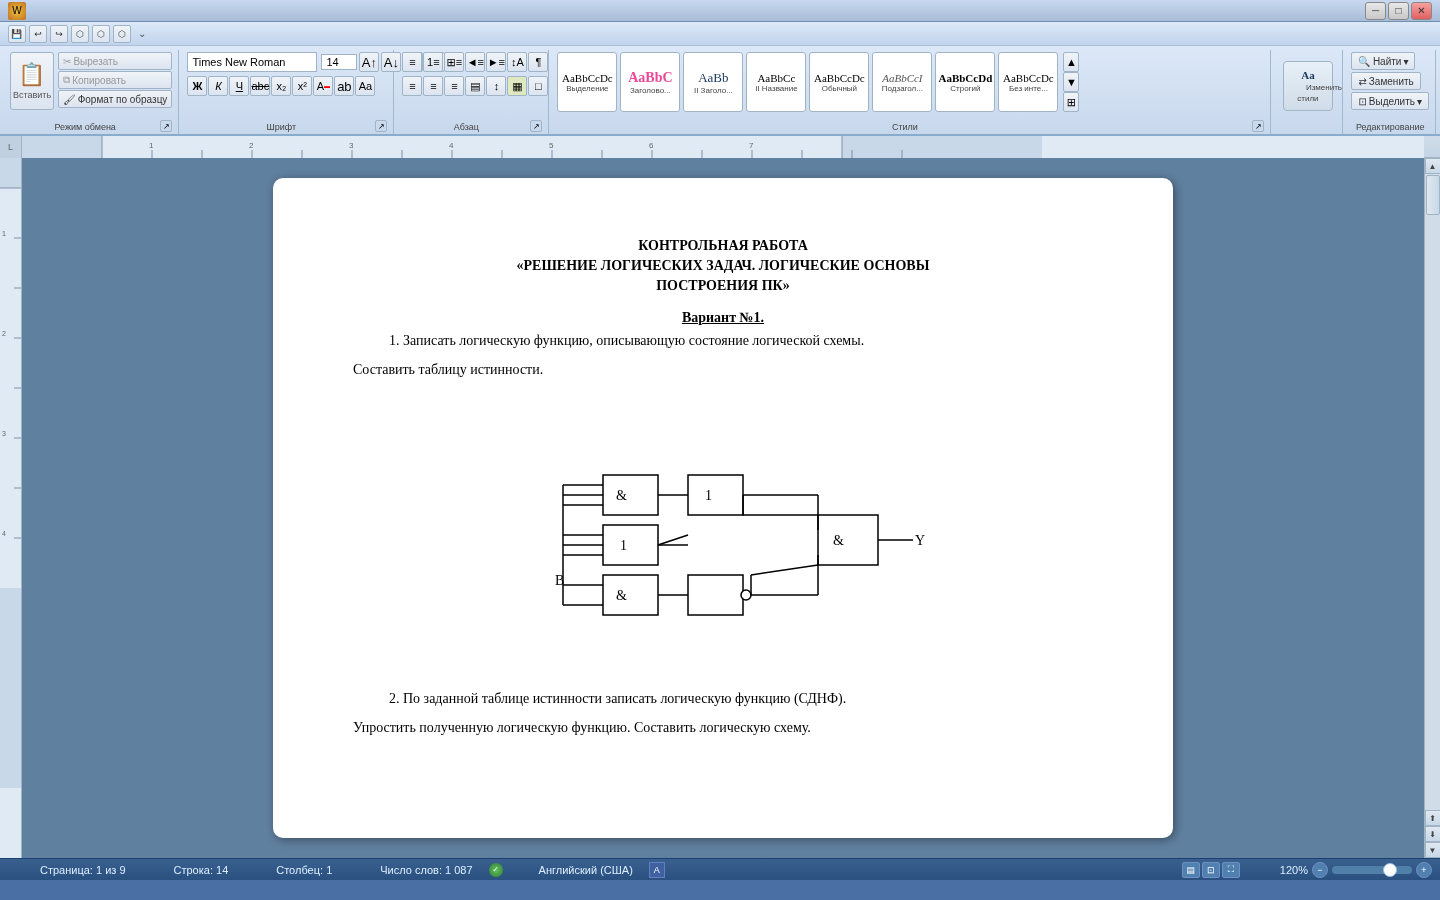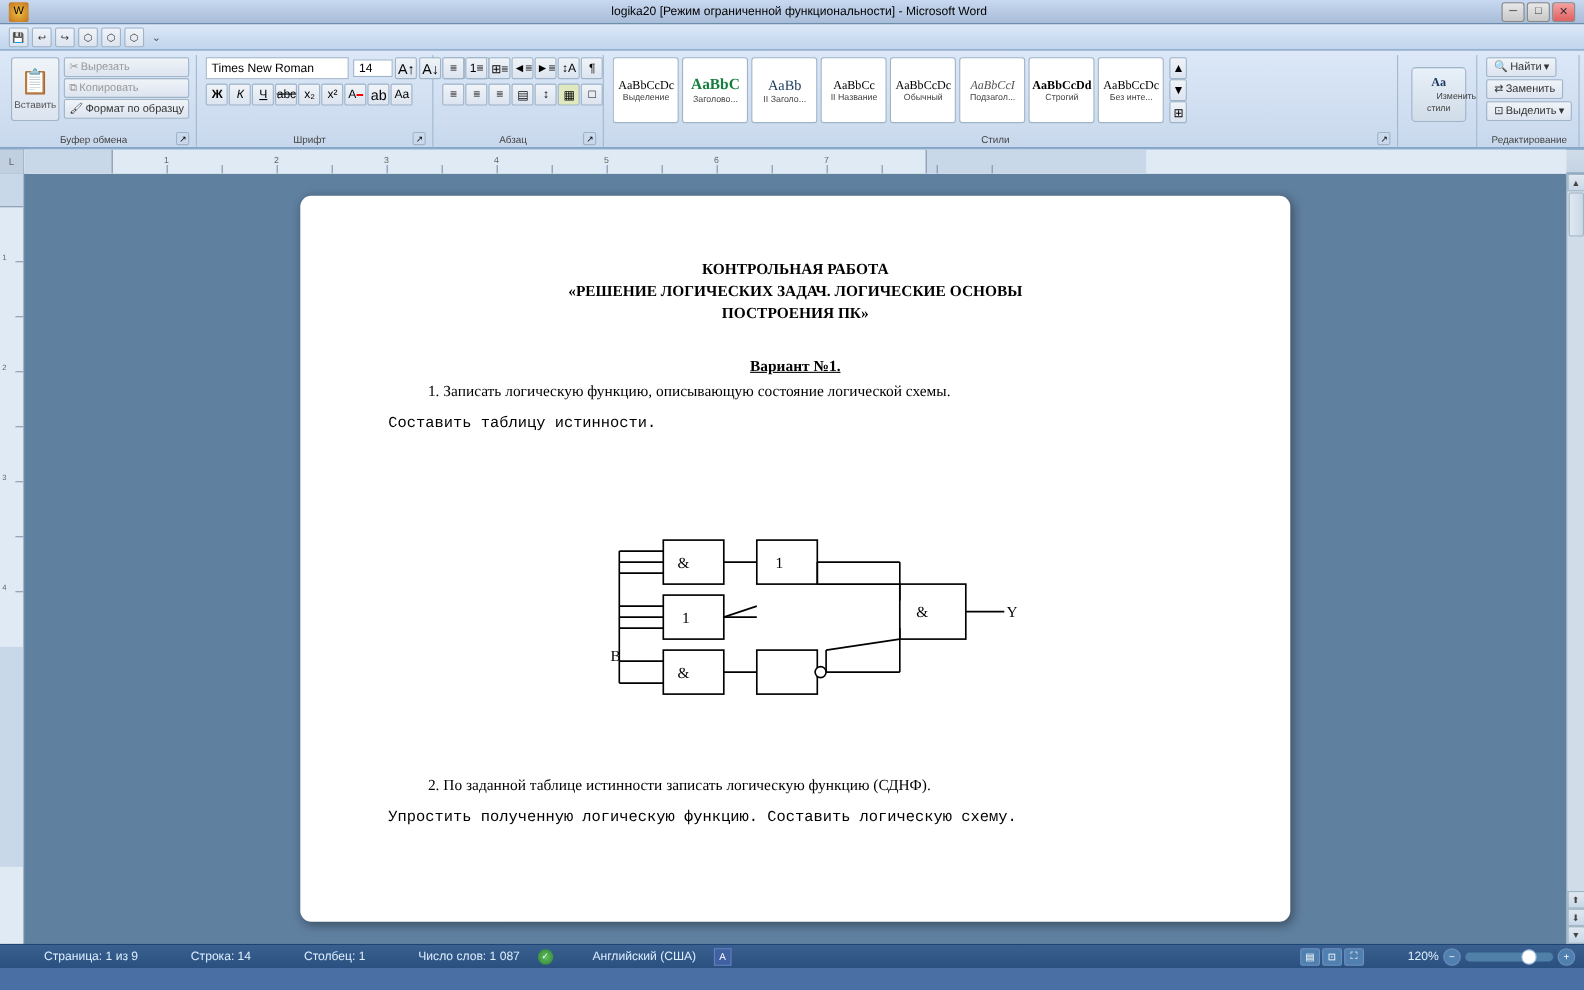--- a/index.html
+++ b/index.html
@@ -247,37 +247,36 @@
     #statusbar-right { display: flex; gap: 8px; align-items: center; }
     .status-item { color: #ddeeff; font-size: 11px; margin-left: 32px; }
     .zoom-bar { display: flex; align-items: center; gap: 4px; }
     .zoom-slider { width: 80px; height: 8px; background: #5080a8; border-radius: 4px; position: relative; }
     .zoom-thumb { position: absolute; right: 15px; top: -3px; width: 14px; height: 14px; background: white; border-radius: 50%; border: 1px solid #a0c0e0; }
 
     
     .doc-title { text-align: center; font-weight: bold; font-size: 14px; margin-bottom: 4px; font-family: 'Times New Roman', serif; }
     .doc-variant { text-align: center; text-decoration: underline; font-weight: bold; margin-bottom: 4px; font-family: 'Times New Roman', serif; }
     .doc-para { text-align: justify; margin-bottom: 8px; font-family: 'Times New Roman', serif; font-size: 14px; line-height: 1.5; text-indent: 36px; }
-    .doc-para-noindent { text-align: justify; margin-bottom: 8px; font-family: Liberation Mono, monospace; font-size: 14px; line-height: 1.5; }
+    .doc-para-noindent { text-align: justify; margin-bottom: 8px; font-family: Liberation Serif, serif; font-size: 14px; line-height: 1.5; }
 
     
     .logic-diagram { display: flex; justify-content: center; margin: 20px 0 10px; }
     .diagram-svg { overflow: visible; }
 
     
     .group-expand { width: 12px; height: 12px; border: 1px solid #a0b4c8; border-radius: 2px; display: flex; align-items: center; justify-content: center; font-size: 8px; cursor: pointer; margin-top: 2px; align-self: flex-end; }
   </style>
 </head>
 <body>
 
 <div id="titlebar">
   <div style="width:80px; display:flex; align-items:center; gap:4px;">
     <div style="width:18px;height:18px;background:radial-gradient(circle,#f0c040,#c07020);border-radius:2px;display:flex;align-items:center;justify-content:center;font-size:10px;">W</div>
   </div>
-  <div id="titlebar-text">logika20 [Режим ограниченной функциональности] - Microsoft Word</div>
   <div id="titlebar-controls">
     <div class="titlebar-btn">─</div>
     <div class="titlebar-btn">□</div>
     <div class="titlebar-btn close">✕</div>
   </div>
 </div>
 
 <div id="quickaccess">
   <div class="qa-btn">💾</div>
   <div class="qa-btn">↩</div>
@@ -297,21 +296,21 @@
           <div class="paste-icon">📋</div>
           <span>Вставить</span>
         </div>
         <div class="clipboard-small-btns">
           <div class="small-ribbon-btn disabled">✂ <span>Вырезать</span></div>
           <div class="small-ribbon-btn disabled">⧉ <span>Копировать</span></div>
           <div class="small-ribbon-btn">🖌 <span>Формат по образцу</span></div>
         </div>
       </div>
       <div style="display:flex;justify-content:space-between;align-items:center;">
-        <div class="ribbon-group-label" style="border:none;padding:0;flex:1;">Буфер обмена</div>
+        <div class="ribbon-group-label" style="border:none;padding:0;flex:1;">Режим обмена</div>
         <div class="group-expand">↗</div>
       </div>
     </div>
 
     <div class="ribbon-group" id="group-font">
       <div class="ribbon-group-content" style="flex-direction:column;">
         <div style="display:flex;align-items:center;gap:2px;">
           <input class="font-name-box" value="Times New Roman" style="">
           <input class="font-size-box" value="14" style="">
           <div class="font-btn" style="font-size:13px;">A↑</div>
@@ -364,21 +363,21 @@
       </div>
     </div>
 
     <div class="ribbon-group" id="group-styles">
       <div class="ribbon-group-content" style="height:65px;overflow:hidden;gap:3px;">
         <div class="style-item">
           <div class="style-preview" style="font-size:11px;">AaBbCcDc</div>
           <div class="style-name">Выделение</div>
         </div>
         <div class="style-item">
-          <div class="style-preview" style="font-size:14px;color:#15803d;font-weight:bold;">AaBbC</div>
+          <div class="style-preview" style="font-size:14px;color:#ec4899;font-weight:bold;">AaBbC</div>
           <div class="style-name">Заголово...</div>
         </div>
         <div class="style-item">
           <div class="style-preview" style="font-size:13px;color:#17375e;">AaBb</div>
           <div class="style-name">II Заголо...</div>
         </div>
         <div class="style-item">
           <div class="style-preview" style="font-size:11px;">AaBbCc</div>
           <div class="style-name">II Название</div>
         </div>
@@ -492,21 +491,21 @@
       <line x1="14" y1="330" x2="22" y2="330" stroke="#8090a8" stroke-width="1"></line>
       <line x1="14" y1="380" x2="22" y2="380" stroke="#8090a8" stroke-width="1"></line>
         <text x="2" y="378" font-size="7" fill="#666">4</text>
     </svg>
   </div>
 
   <div id="doc-area">
     <div id="page">
       <div class="doc-title">КОНТРОЛЬНАЯ РАБОТА</div>
       <div class="doc-title">«РЕШЕНИЕ ЛОГИЧЕСКИХ ЗАДАЧ. ЛОГИЧЕСКИЕ ОСНОВЫ</div>
-      <div class="doc-title" style="margin-bottom:32px;">ПОСТРОЕНИЯ ПК»</div>
+      <div class="doc-title" style="margin-bottom:16px;">ПОСТРОЕНИЯ ПК»</div>
       <div class="doc-variant">Вариант №1.</div>
       <div class="doc-para">1.  Записать логическую функцию, описывающую состояние логической схемы.</div>
       <div class="doc-para-noindent">Составить таблицу истинности.</div>
 
       <div class="logic-diagram">
         <svg width="440" height="230" viewBox="0 0 440 230" class="diagram-svg">
 
           <line x1="60" y1="95" x2="100" y2="95" stroke="black" stroke-width="1.5"></line>
           <line x1="60" y1="145" x2="100" y2="145" stroke="black" stroke-width="1.5"></line>
 

